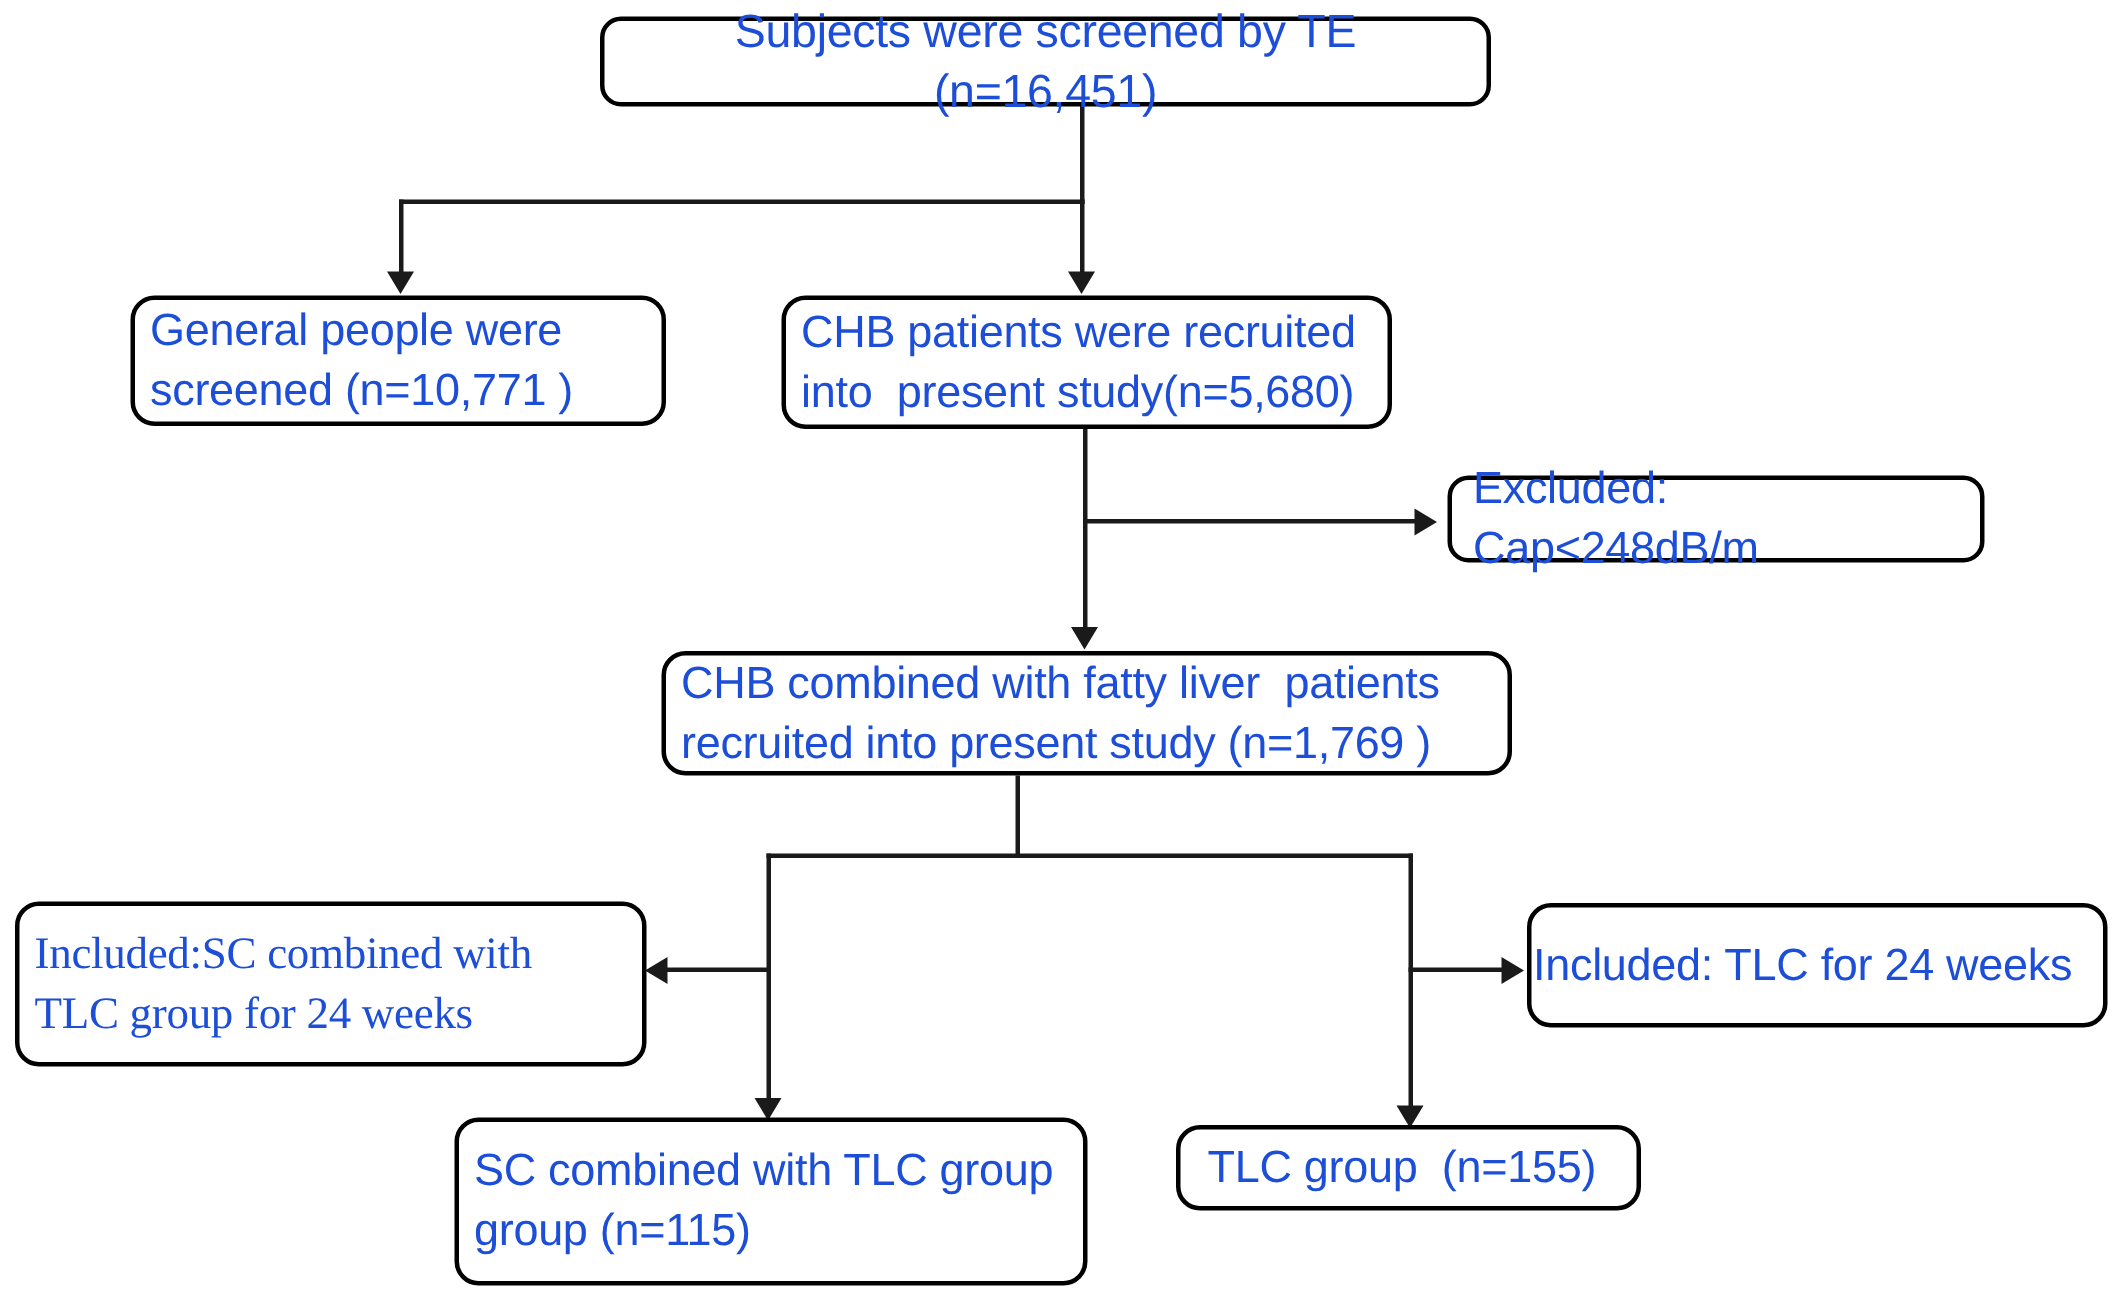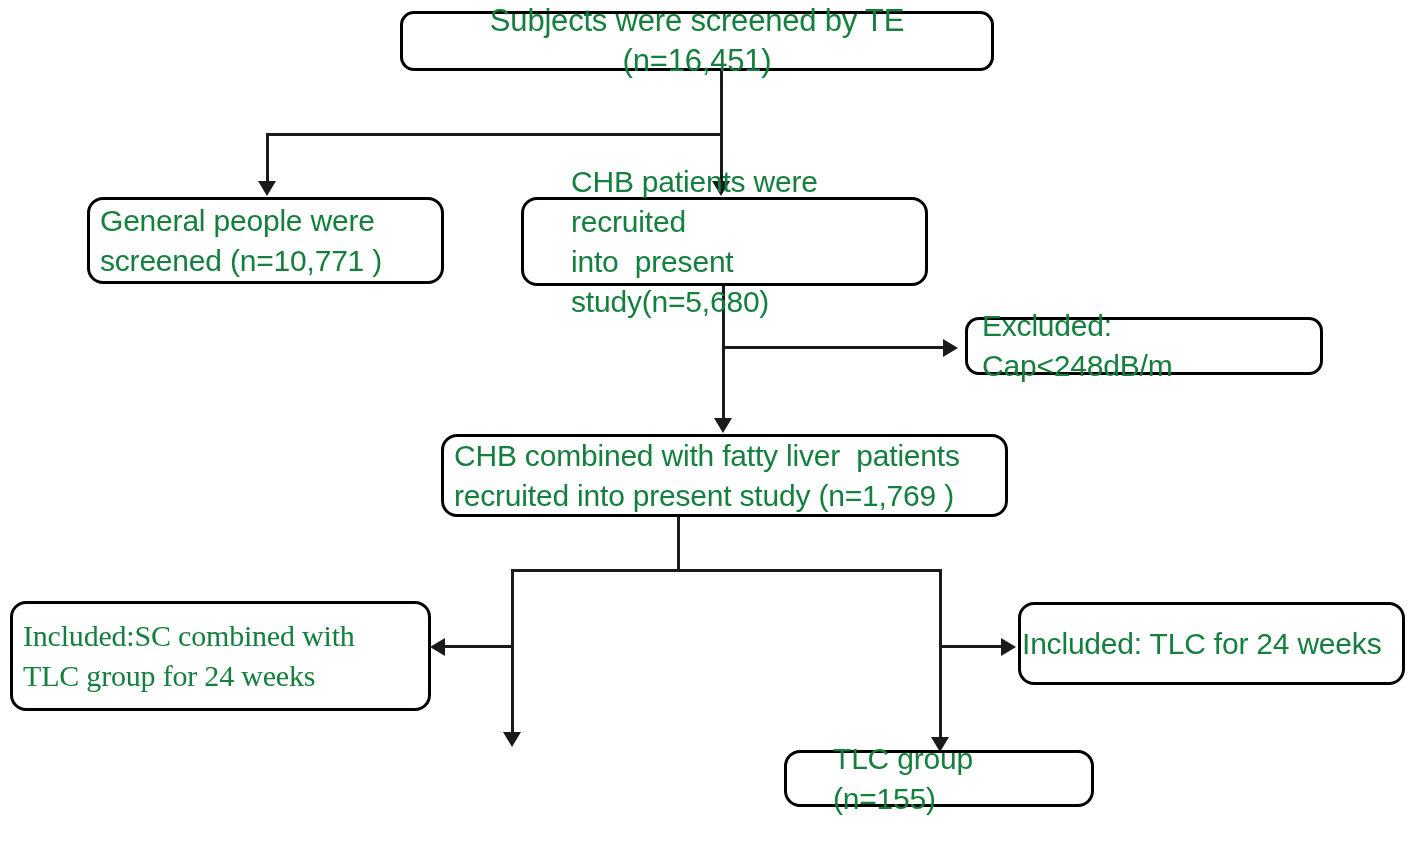--- a/index.html
+++ b/index.html
@@ -16,21 +16,21 @@
     height: 868px;
     background: #ffffff;
     overflow: hidden;
   }
   .node {
     position: absolute;
     box-sizing: border-box;
     border: 3px solid #000000;
     border-radius: 16px;
     background: #ffffff;
-    color: #15803d;
+    color: #1d4ed8;
     display: flex;
     align-items: center;
     justify-content: center;
     z-index: 2;
   }
   .node .txt {
     display: block;
     width: 100%;
     padding: 0 10px;
     font-size: 30px;
@@ -46,24 +46,24 @@
   #n-general    { left: 87px;  top: 197px; width: 357px; height: 87px; }
   #n-chb        { left: 521px; top: 197px; width: 407px; height: 89px; }
   #n-excluded   { left: 965px; top: 317px; width: 358px; height: 58px; border-radius: 14px; }
   #n-fatty      { left: 441px; top: 434px; width: 567px; height: 83px; }
   #n-inc-sc     { left: 10px;  top: 601px; width: 421px; height: 110px; font-family: Liberation Serif, serif; }
   #n-inc-tlc    { left: 1018px;top: 602px; width: 387px; height: 83px; }
   #n-sc-group   { left: 303px; top: 745px; width: 422px; height: 112px; }
   #n-tlc-group  { left: 784px; top: 750px; width: 310px; height: 57px; }
 
   #n-screened  .txt { font-size: 31px; }
-  #n-chb       .txt { padding-right: 2px; margin-left: 37px; }
+  #n-chb       .txt { padding-right: 2px; }
   #n-inc-tlc   .txt { padding: 0 1px; }
   #n-excluded  .txt { padding-left: 14px; }
-  #n-tlc-group .txt { padding-left: 18px; margin-left: 28px; }
+  #n-tlc-group .txt { padding-left: 18px; }
 
   
   .vline, .hline {
     position: absolute;
     background: #1a1a1a;
     z-index: 1;
   }
   .vline { width: 3px; }
   .hline { height: 3px; }
 
@@ -148,18 +148,22 @@
 
   <div class="node" id="n-inc-sc">
     <span class="txt">Included:SC combined with
 TLC group for 24 weeks</span>
   </div>
 
   <div class="node" id="n-inc-tlc">
     <span class="txt">Included: TLC for 24 weeks</span>
   </div>
 
+  <div class="node" id="n-sc-group">
+    <span class="txt">SC combined with TLC group
+group (n=115)</span>
+  </div>
 
   <div class="node" id="n-tlc-group">
     <span class="txt">TLC group  (n=155)</span>
   </div>
 
 </div>
 
 </body></html>

